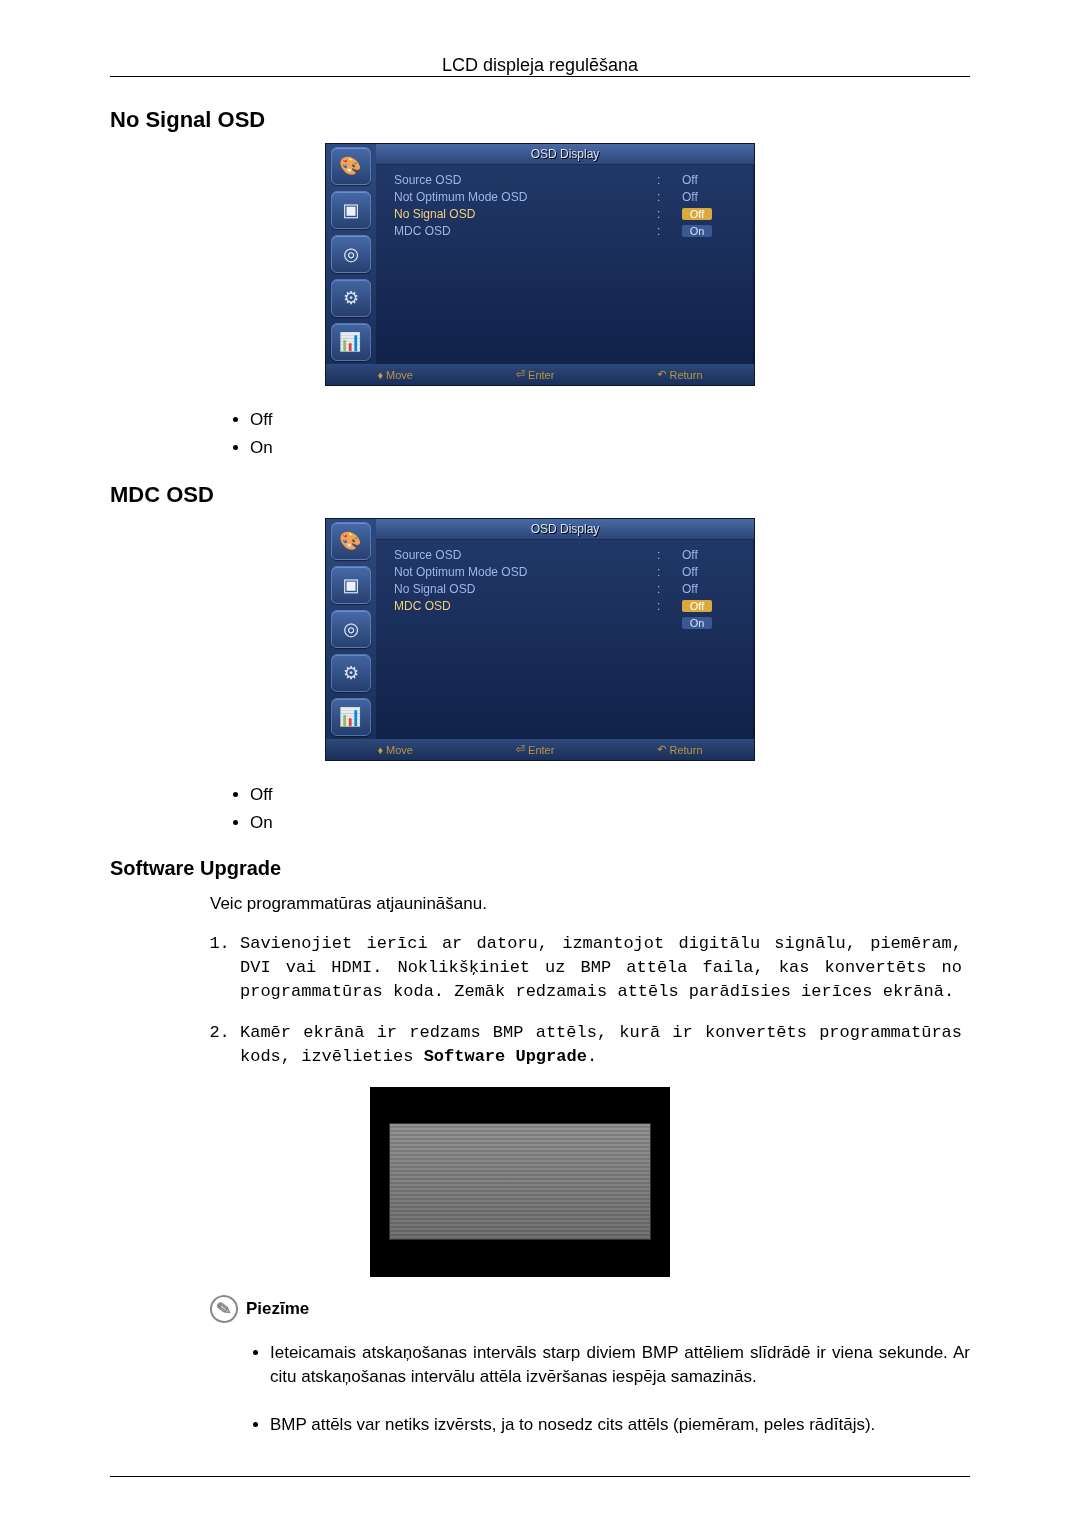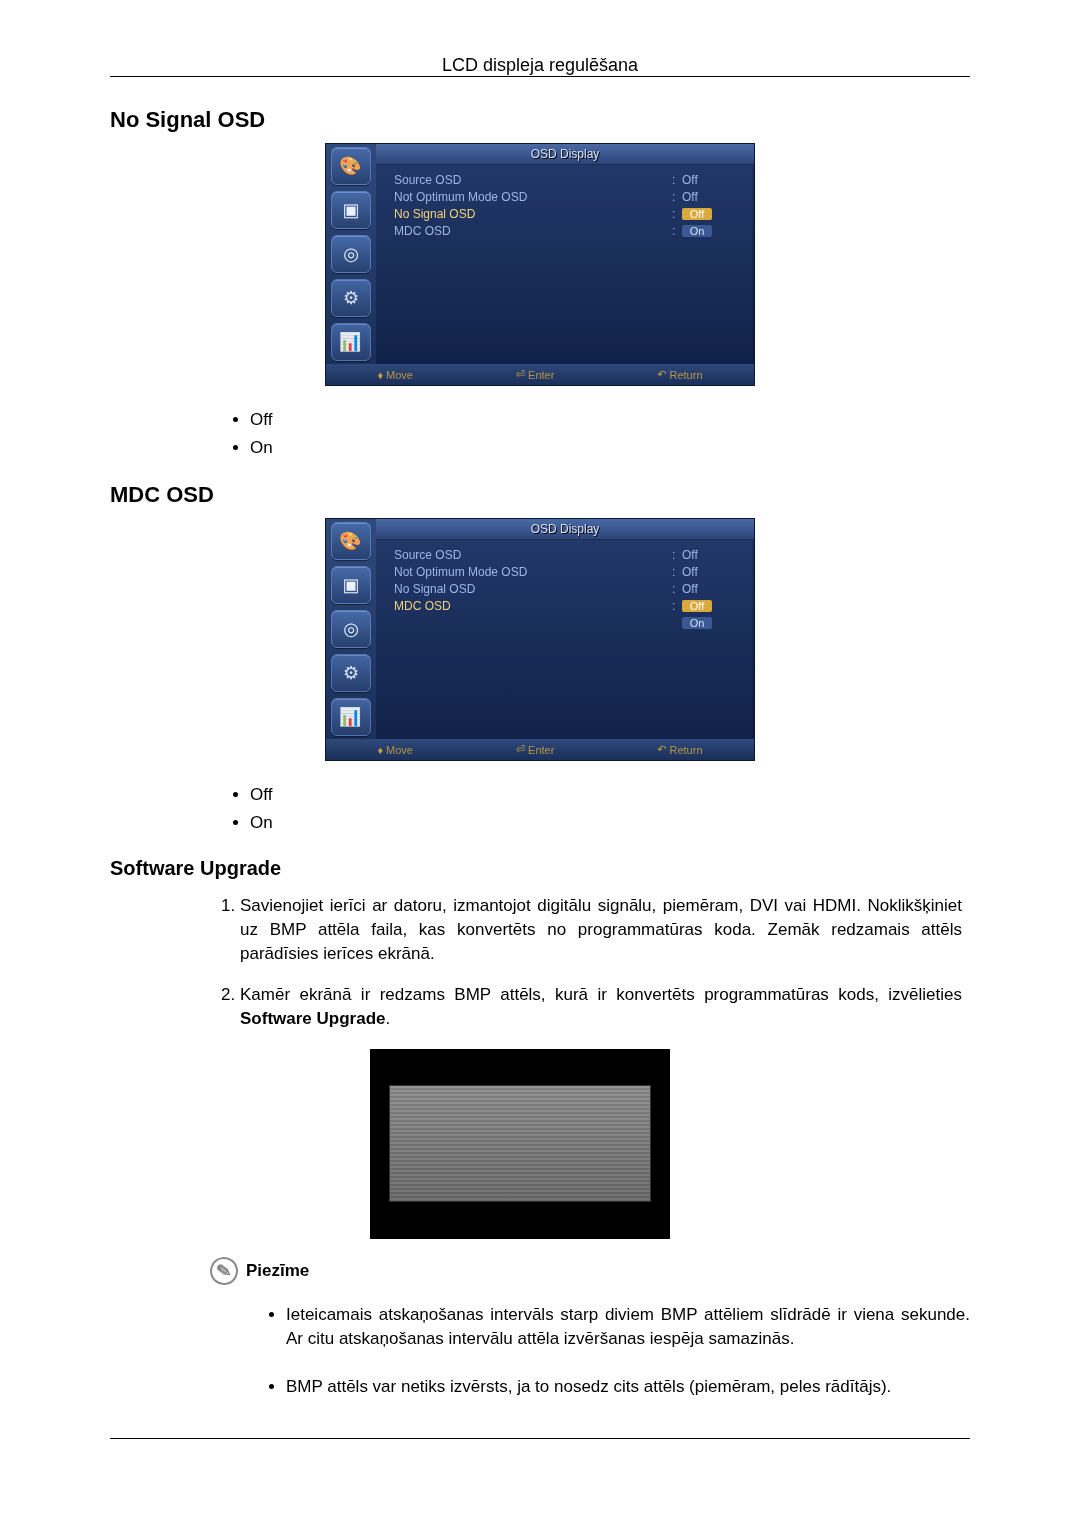--- a/index.html
+++ b/index.html
@@ -11,42 +11,42 @@
 
 
 .osd-wrap { display: flex; justify-content: center; margin: 0 0 24px 0; }
 .osd-shell { width: 430px; background: linear-gradient(#233a6b,#0f2046); border: 1px solid #0a1830; font-size: 12px; color: #9db6e6; position: relative; box-shadow: inset 0 0 2px #000; }
 .osd-titlebar { background: linear-gradient(#4a6aa5,#2c4579); color: #d8e3f7; text-align: center; font-size: 12px; padding: 3px 0; position: absolute; top: 0; left: 50px; right: 0; border-bottom: 1px solid #1a2c55; text-shadow: 1px 1px 0 #000; }
 .osd-body { display: flex; }
 .osd-iconcol { width: 50px; background: linear-gradient(#2f4a7e,#1a2f59); display: flex; flex-direction: column; }
 .osd-icon { width: 40px; height: 38px; margin: 3px auto; background: linear-gradient(#466aa8,#27406f); border-radius: 6px; border: 1px solid #5a7bb8; display: flex; align-items: center; justify-content: center; color: #eaf1ff; font-size: 18px; box-shadow: inset 0 1px 0 #6b8ecc, 0 1px 1px rgba(0,0,0,0.5); }
 .osd-icon.dim { opacity: 0.9; }
 .osd-content { flex: 1; padding: 26px 18px 10px 18px; min-height: 200px; }
-.osd-row { display: flex; margin: 3px 0; font-size: 12px; align-items: center; }
+.osd-row { display: flex; margin: 3px 0; font-size: 12px; align-items: center; gap: 15px; }
 .osd-row .lbl { flex: 1; }
 .osd-row .colon { width: 10px; }
 .osd-row .val { width: 54px; }
 .osd-row.highlight .lbl { color: #f2d07a; }
 .osd-row .pill { background: #d9a93c; color: #fff; border-radius: 2px; padding: 0 4px; display: inline-block; min-width: 30px; text-align: center; font-size: 11px; }
 .osd-row.below .pill { background: #3b5893; color: #cfe0ff; }
 .osd-footer { background: linear-gradient(#2e497b,#1a2f59); color: #d9a93c; font-size: 11px; padding: 4px 0; display: flex; justify-content: space-around; align-items: center; }
 .osd-footer span { display: inline-flex; align-items: center; gap: 3px; opacity: 0.9; }
 .bullets { list-style: disc; padding-left: 140px; margin: 18px 0 24px 0; }
 .bullets li { margin: 8px 0; }
 .intro { padding-left: 100px; margin: 14px 0 18px 0; }
-ol.steps { padding-left: 130px; margin: 0 8px 10px 0; }
+ol.steps { padding-left: 130px; margin: 0 8px 10px 0; font-family: Liberation Mono, monospace; }
 ol.steps li { margin: 8px 0 18px 0; text-align: justify; line-height: 1.4; }
 .sw-img { width: 300px; height: 190px; background: #000; margin: 8px 0 18px 260px; display: flex; align-items: center; justify-content: center; }
 .sw-img-inner { width: 260px; height: 115px; background: linear-gradient(#8e8e8e,#6c6c6c); box-shadow: 0 0 0 1px #333; }
 .sw-img-inner::after { content:""; display:block; height:100%; background: repeating-linear-gradient(180deg, rgba(255,255,255,0.05) 0 2px, rgba(0,0,0,0.1) 2px 4px); }
 .note-row { display:flex; align-items:center; gap:8px; padding-left:100px; margin: 6px 0 18px 0; font-weight:bold; }
 .note-icon { width:28px; height:28px; border:2px solid #888; border-radius:50%; display:flex; align-items:center; justify-content:center; color:#888; font-size:18px; transform: rotate(-8deg); }
 .para { padding-left: 100px; margin: 8px 0 18px 0; line-height:1.4; }
 .bullets2 { list-style: disc; padding-left: 160px; margin: 8px 0 18px 0; }
-.bullets2 li { margin: 8px 0 24px 16px; text-align: justify; line-height:1.4; }
+.bullets2 li { margin: 8px 0 24px 0; text-align: justify; line-height:1.4; }
 .footer-line { border-top: 1px solid #000; margin-top: 40px; }
 </style>
 </head>
 <body>
 
 <div class="page">
   <div class="header-line">LCD displeja regulēšana</div>
 
   <h2>No Signal OSD</h2>
 
@@ -146,20 +146,21 @@
     </div>
   </div>
 
   <ul class="bullets">
     <li>Off</li>
     <li>On</li>
   </ul>
 
   <h3>Software Upgrade</h3>
 
+  <p class="intro">Veic programmatūras atjaunināšanu.</p>
 
   <ol class="steps">
     <li>Savienojiet ierīci ar datoru, izmantojot digitālu signālu, piemēram, DVI vai HDMI. Noklikšķiniet uz BMP attēla faila, kas konvertēts no programmatūras koda. Zemāk redzamais attēls parādīsies ierīces ekrānā.</li>
     <li>
       <span>Kamēr ekrānā ir redzams BMP attēls, kurā ir konvertēts programmatūras kods, izvēlieties </span><b>Software Upgrade</b><span>.</span>
     </li>
   </ol>
 
   <div class="sw-img">
     <div class="sw-img-inner"></div>

